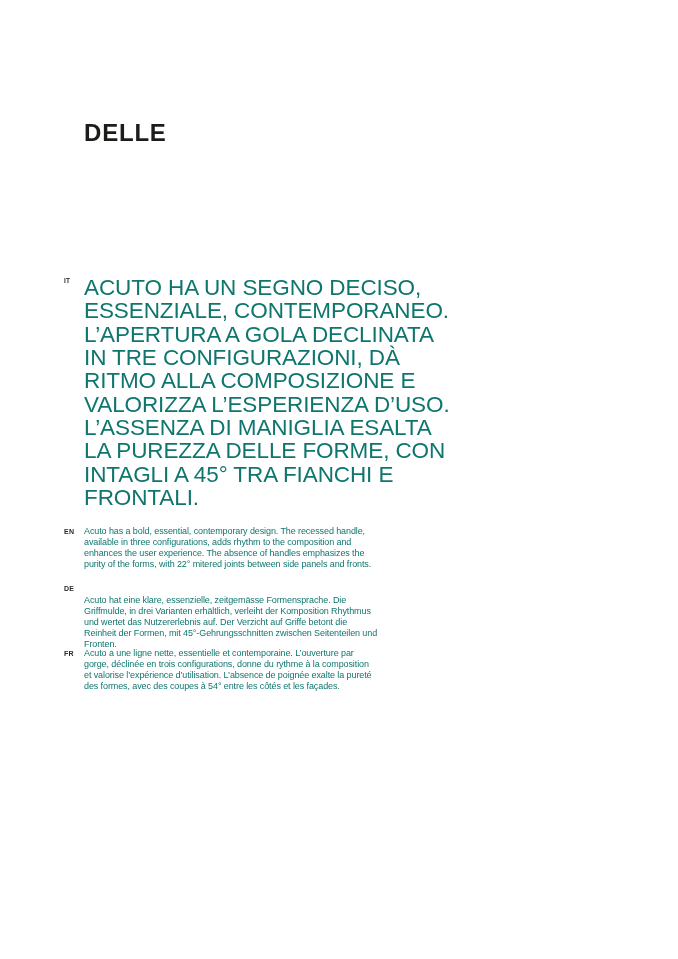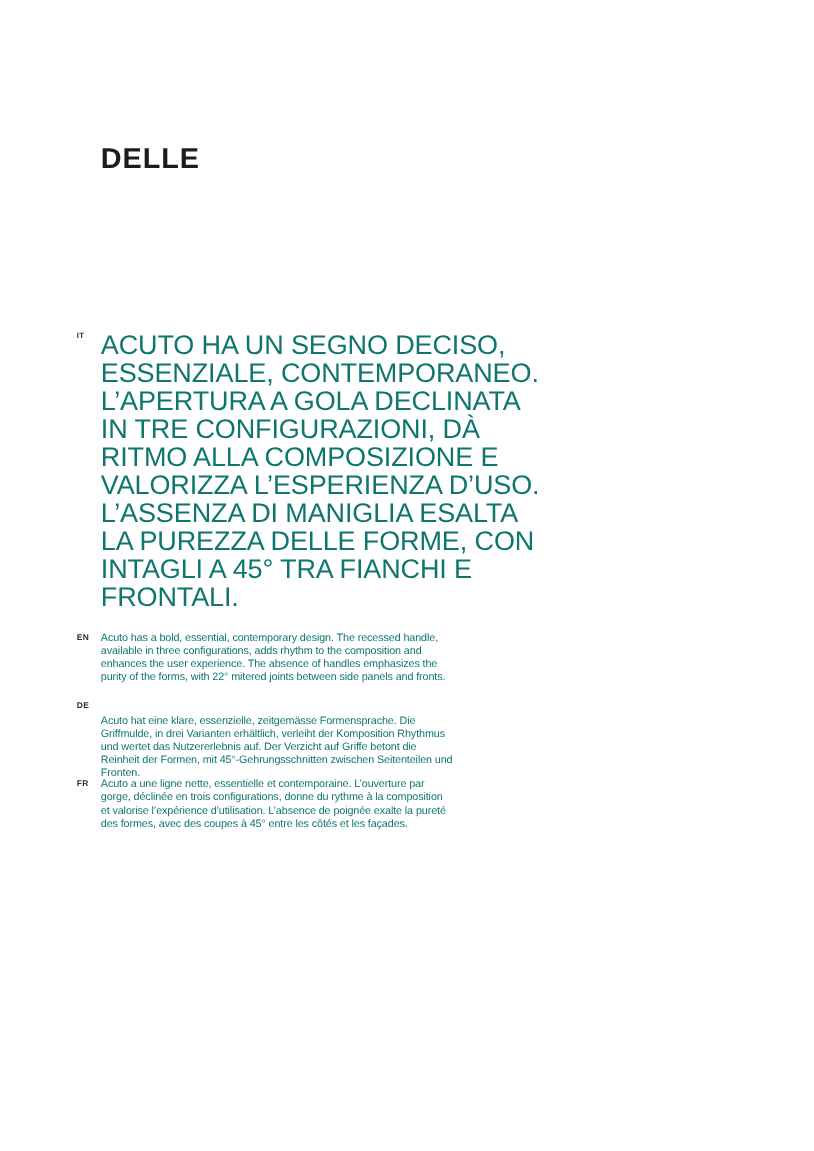--- a/index.html
+++ b/index.html
@@ -95,15 +95,15 @@
   <p class="desc small de">Acuto hat eine klare, essenzielle, zeitgemässe Formensprache. Die
 Griffmulde, in drei Varianten erhältlich, verleiht der Komposition Rhythmus
 und wertet das Nutzererlebnis auf. Der Verzicht auf Griffe betont die
 Reinheit der Formen, mit 45°-Gehrungsschnitten zwischen Seitenteilen und
 Fronten.</p>
 
   <span class="lang-label fr">FR</span>
   <p class="desc small fr">Acuto a une ligne nette, essentielle et contemporaine. L’ouverture par
 gorge, déclinée en trois configurations, donne du rythme à la composition
 et valorise l’expérience d’utilisation. L’absence de poignée exalte la pureté
-des formes, avec des coupes à 45° entre les côtés et les façades.</p>
+des formes, avec des coupes à 54° entre les côtés et les façades.</p>
 
 </div>
 
 </body></html>

